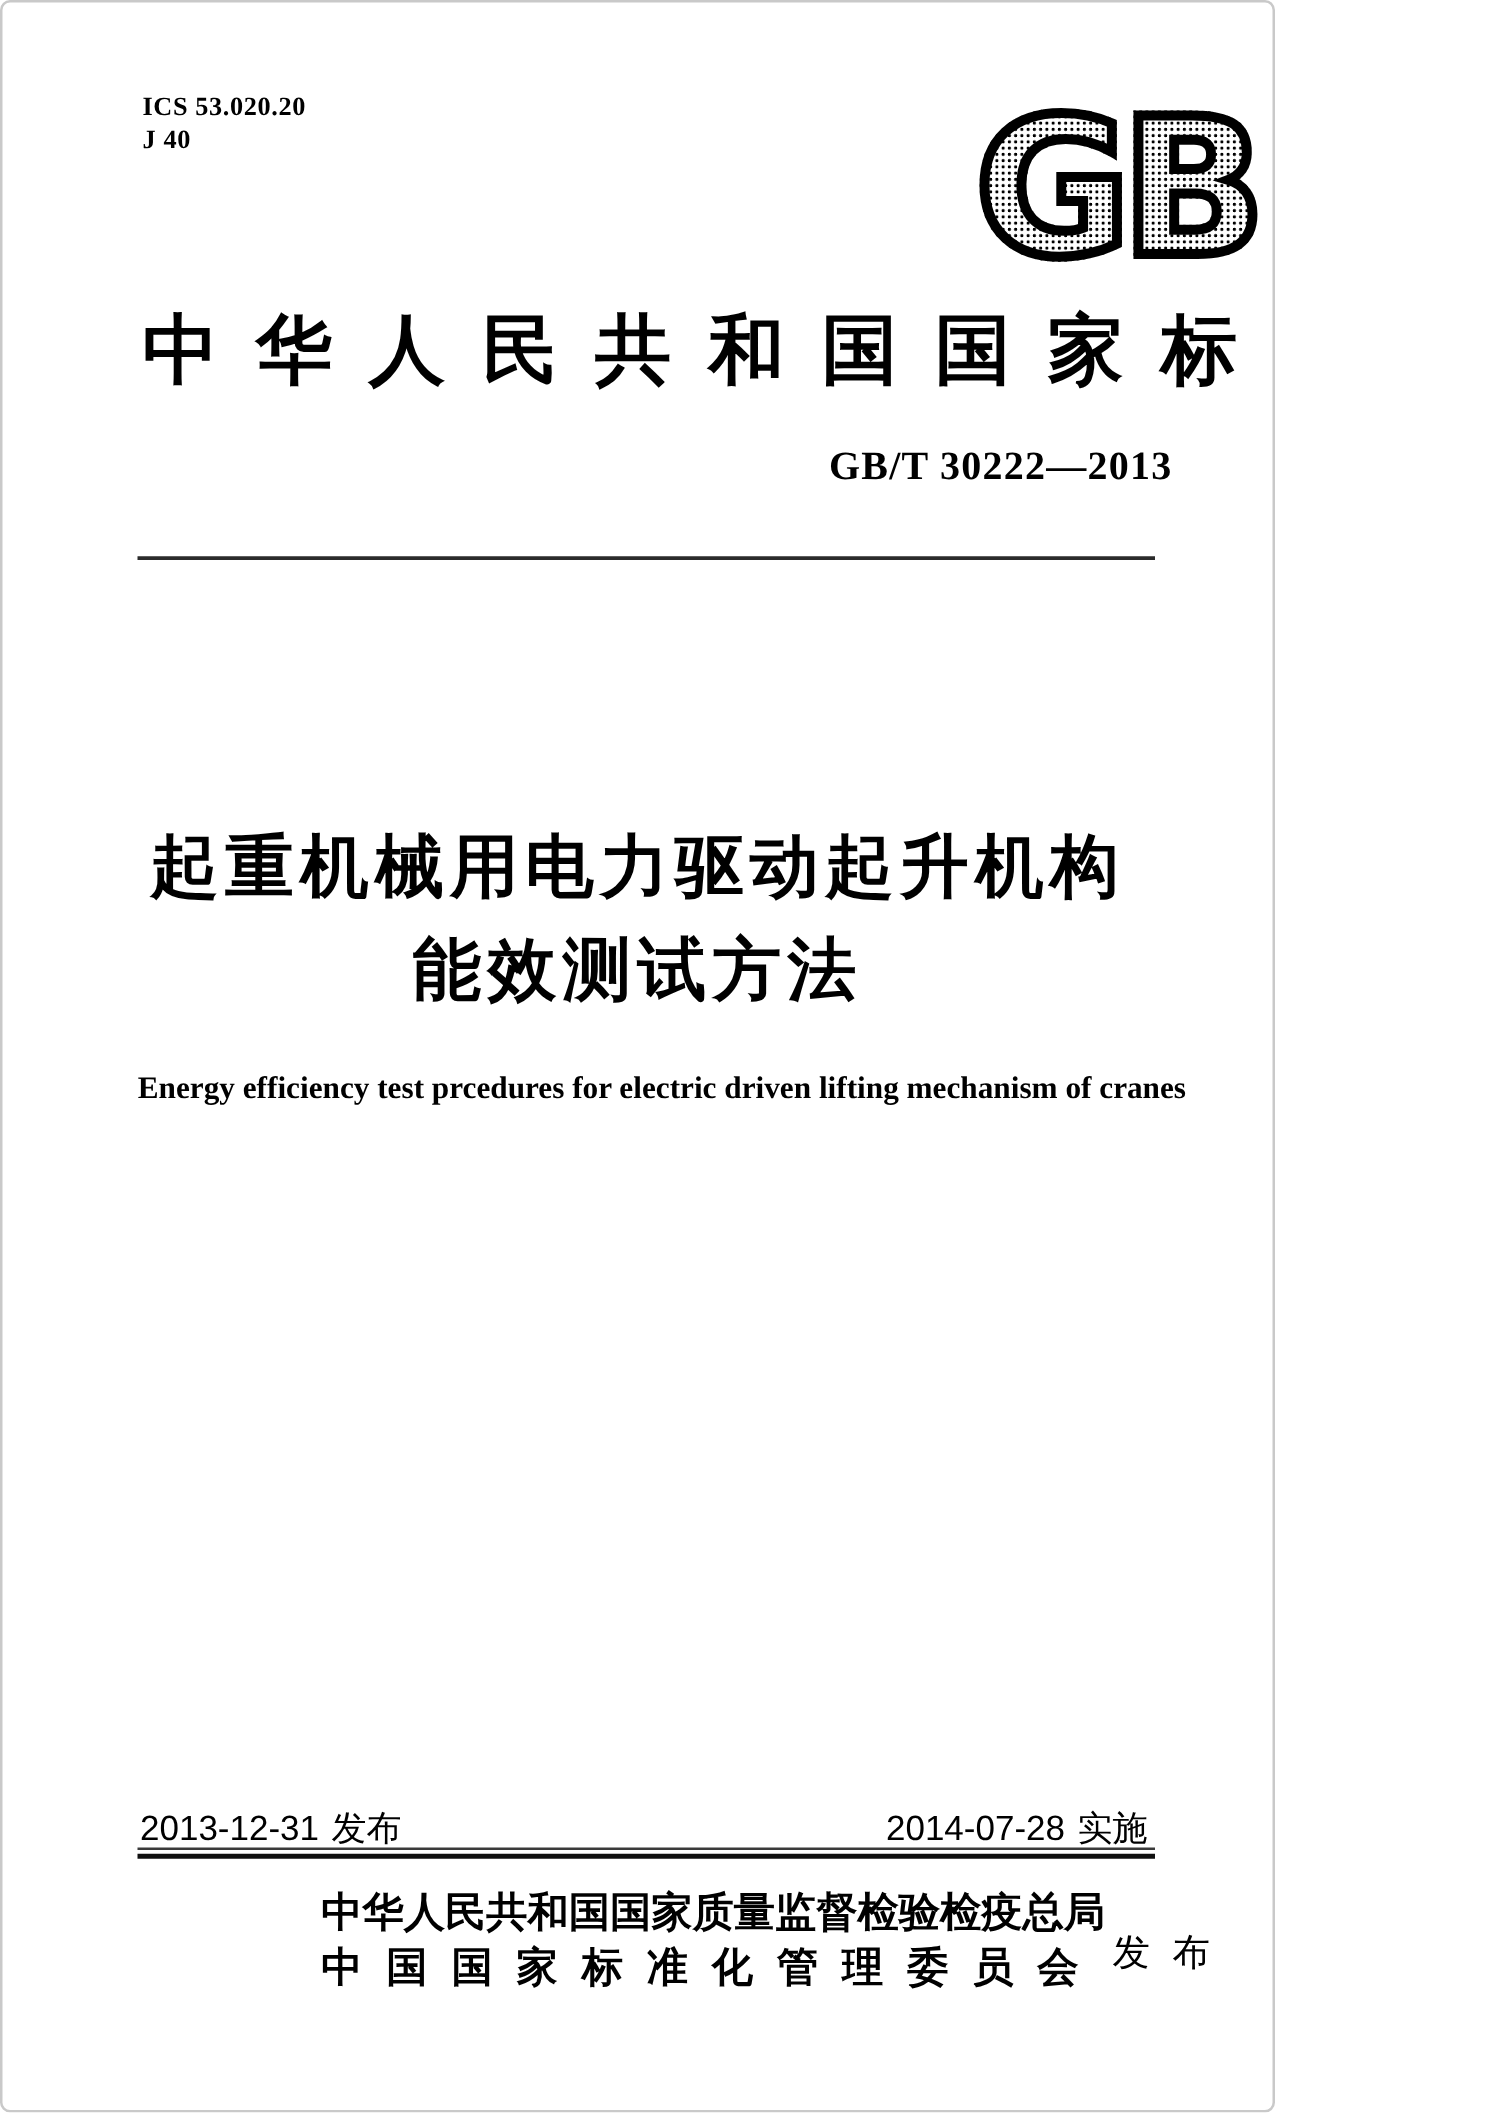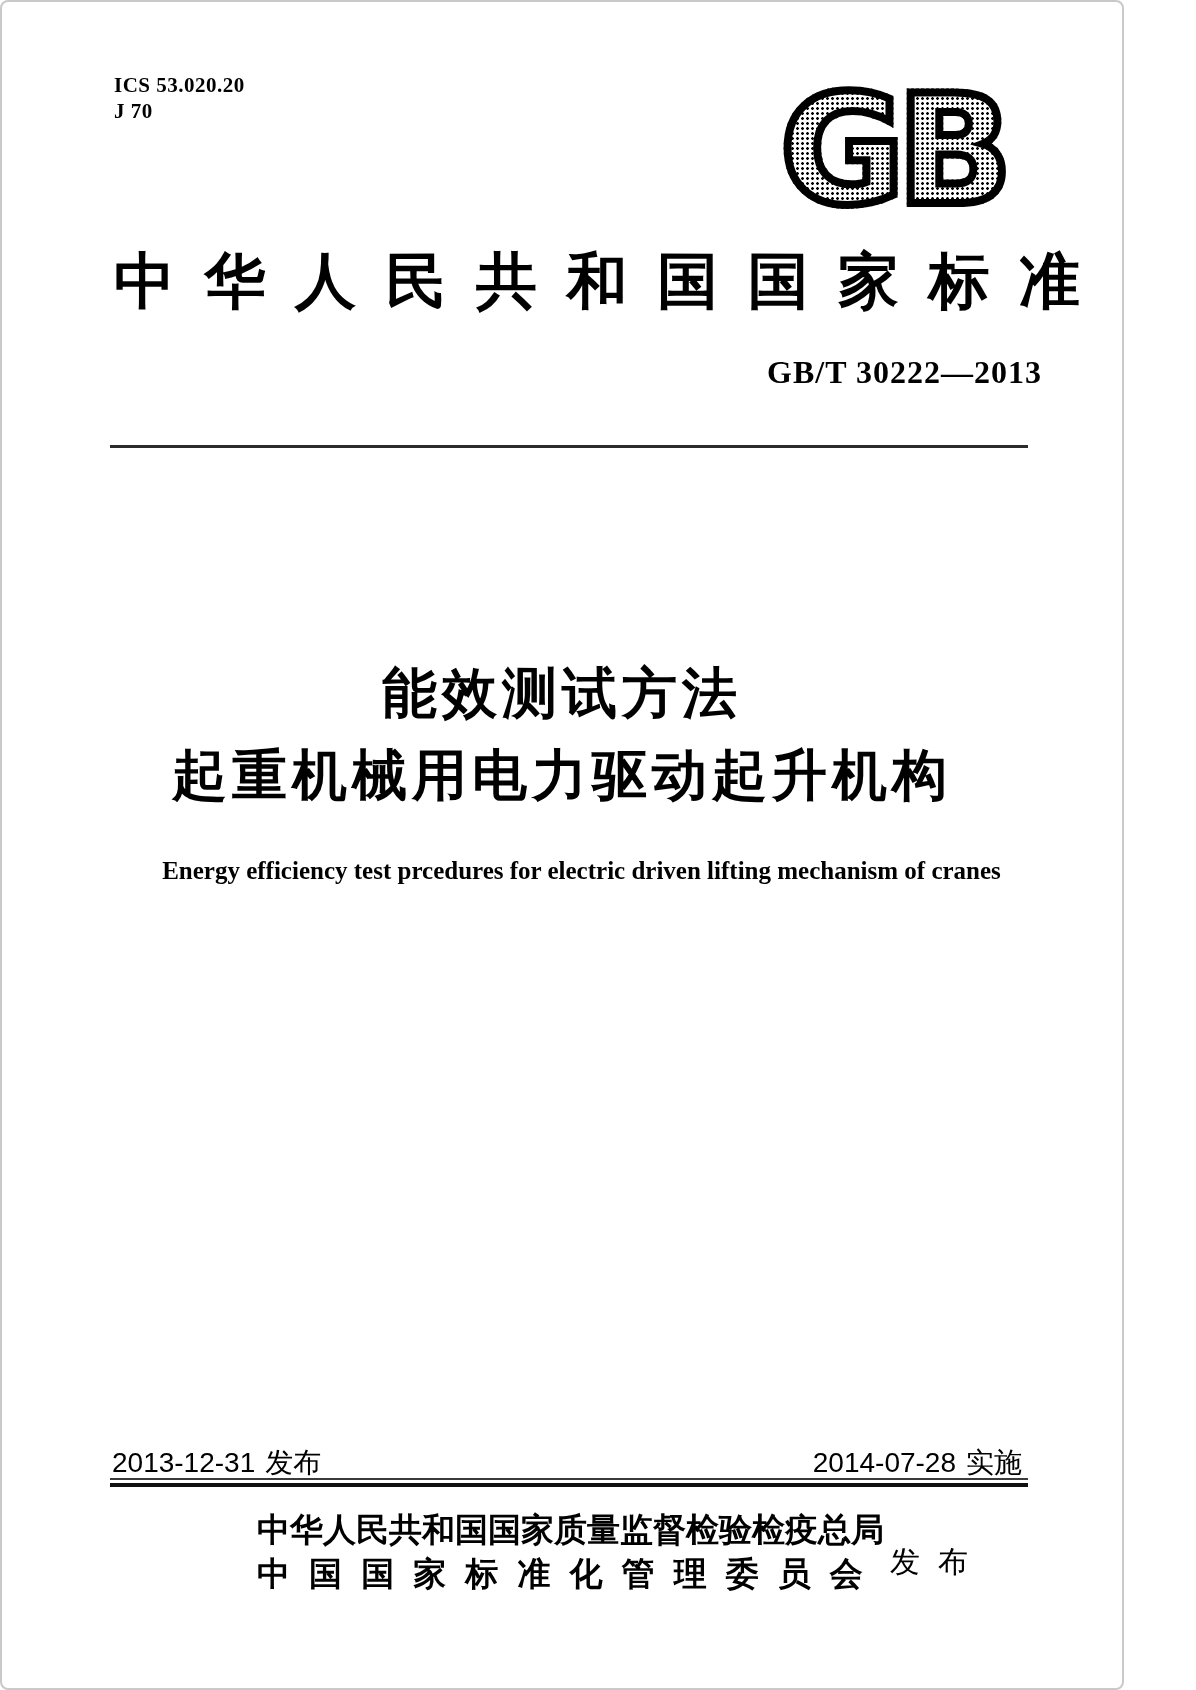--- a/index.html
+++ b/index.html
@@ -1,18 +1,18 @@
 <!DOCTYPE html>
 <html><head>
 <meta charset="utf-8">
 <style>
   html,body{margin:0;padding:0;background:#ffffff;}
   .page{
     position:relative;
-    width:1124px;height:1690px;
+    width:1020px;height:1690px;
     box-sizing:border-box;
     background:#ffffff;
     border:2px solid #c9c9c9;
     border-radius:8px;
     overflow:hidden;
     font-family:"Liberation Serif", serif;
     color:#000;
   }
   
   .ics-block{
@@ -99,21 +99,21 @@
     white-space:nowrap;
   }
 </style>
 </head>
 <body>
 
 <div class="page">
 
   <div class="ics-block">
     <div>ICS 53.020.20</div>
-    <div>J 70</div>
+    <div>J 40</div>
   </div>
 
   <div class="gb-logo">GB</div>
 
   <div class="heading">
       <span>中</span>
       <span>华</span>
       <span>人</span>
       <span>民</span>
       <span>共</span>
@@ -123,22 +123,22 @@
       <span>家</span>
       <span>标</span>
       <span>准</span>
     </div>
 
   <div class="std-number">GB/T 30222—2013</div>
 
   <div class="rule-top"></div>
 
   <div class="title-cn">
+    <div>起重机械用电力驱动起升机构</div>
     <div>能效测试方法</div>
-    <div>起重机械用电力驱动起升机构</div>
   </div>
 
   <div class="title-en">Energy efficiency test prcedures for electric driven lifting mechanism of cranes</div>
 
   <div class="date-row">
     <div>
       <span>2013-12-31</span><span class="date-label">发布</span>
     </div>
     <div>
       <span>2014-07-28</span><span class="date-label">实施</span>

